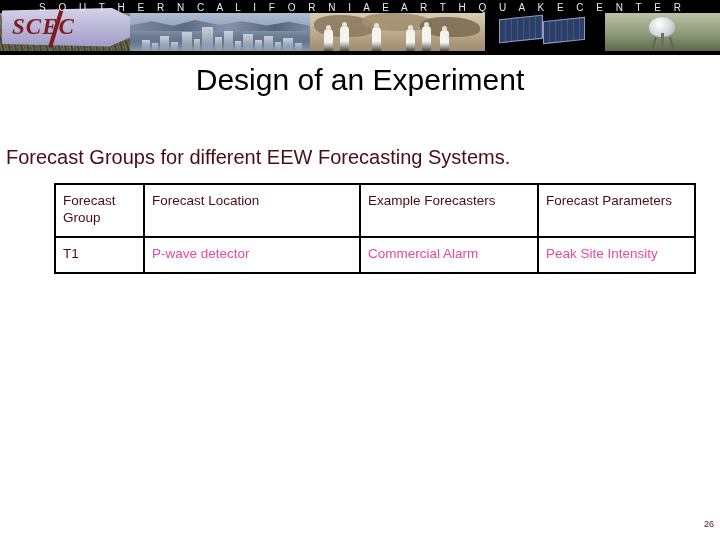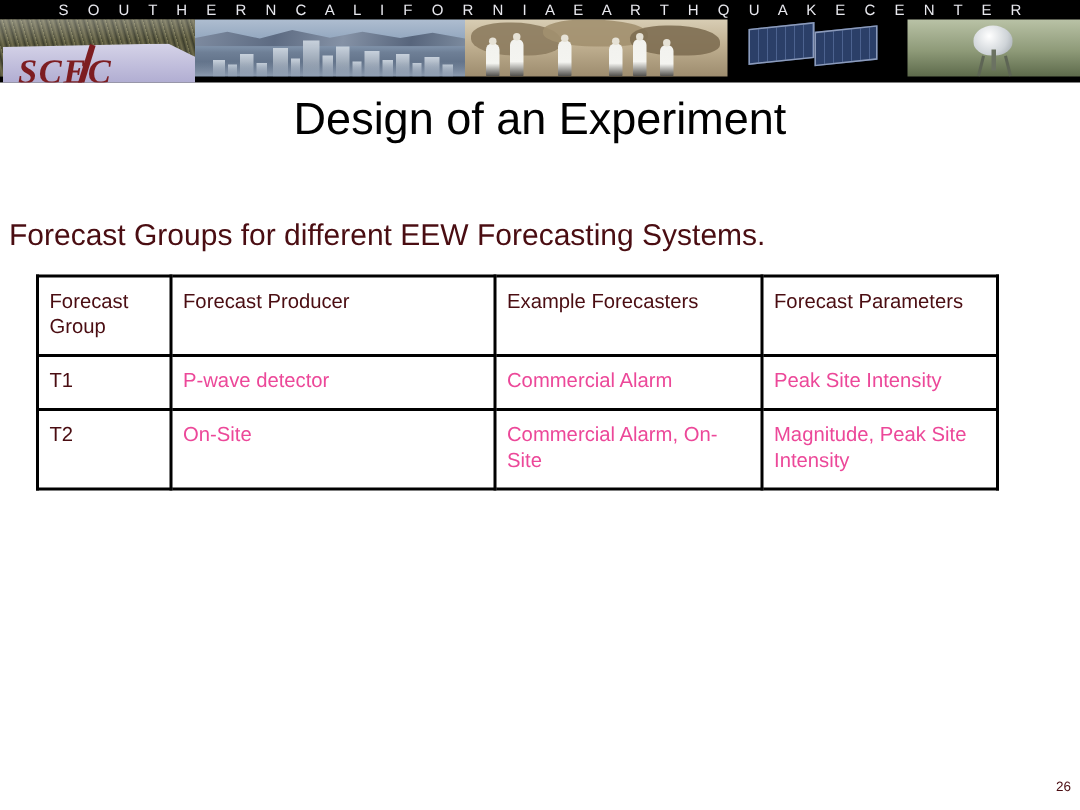--- a/index.html
+++ b/index.html
@@ -154,21 +154,21 @@
     bottom: 0;
     width: 2px; height: 14px;
     background: #5e6555;
   }
   .ph-dish .legL { left: 48px; transform: rotate(14deg); }
   .ph-dish .legR { left: 66px; transform: rotate(-14deg); }
 
   
   .logo-wrap {
     position: absolute;
-    left: 2px; top: 29px;
+    left: 2px; top: 8px;
     width: 136px;
     height: 40px;
     z-index: 5;
   }
   .logo-shape {
     position: absolute;
     left: 0; top: 0;
     width: 128px; height: 40px;
     background: linear-gradient(to bottom, #d5d3e8 0%, #bcb9d9 45%, #9e9ac6 100%);
     clip-path: polygon(0 6%, 86% 0, 100% 22%, 100% 74%, 84% 96%, 0 90%);
@@ -212,21 +212,21 @@
     left: 6px; top: 146px;
     width: 700px;
     font-size: 20px;
     color: #4a0d12;
     font-family: "Liberation Sans", sans-serif;
   }
 
   
   .tbl {
     position: absolute;
-    left: 24px; top: 183px;
+    left: 54px; top: 183px;
     width: 640px;
     border-collapse: collapse;
     table-layout: fixed;
     font-family: "Liberation Sans", sans-serif;
     border-radius: 26px;
   }
   .tbl td {
     border: 2px solid #000000;
     vertical-align: top;
     padding: 7px 7px 10px 7px;
@@ -324,36 +324,30 @@
 <table class="tbl">
   <colgroup>
     <col class="c0">
       <col class="c1">
       <col class="c2">
       <col class="c3">
   </colgroup>
   <tbody>
     <tr class="head">
       <td>Forecast Group</td>
-      <td>Forecast Producer</td>
+      <td>Forecast Location</td>
       <td>Example Forecasters</td>
       <td>Forecast Parameters</td>
     </tr>
 
     <tr>
       <td class="grp">T1</td>
       <td>P-wave detector</td>
       <td>Commercial Alarm</td>
       <td>Peak Site Intensity</td>
     </tr>
 
-    <tr>
-      <td class="grp">T2</td>
-      <td>On-Site</td>
-      <td>Commercial Alarm, On-Site</td>
-      <td>Magnitude, Peak Site Intensity</td>
-    </tr>
 
 
   </tbody>
 </table>
 
 <div class="page-num">26</div>
 
 </body></html>

